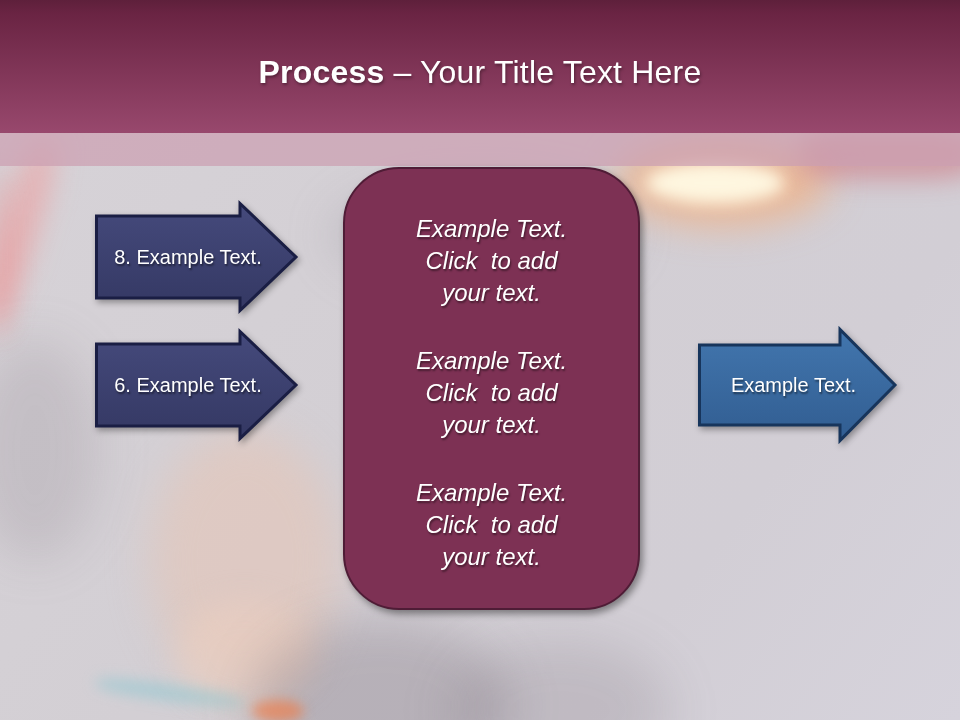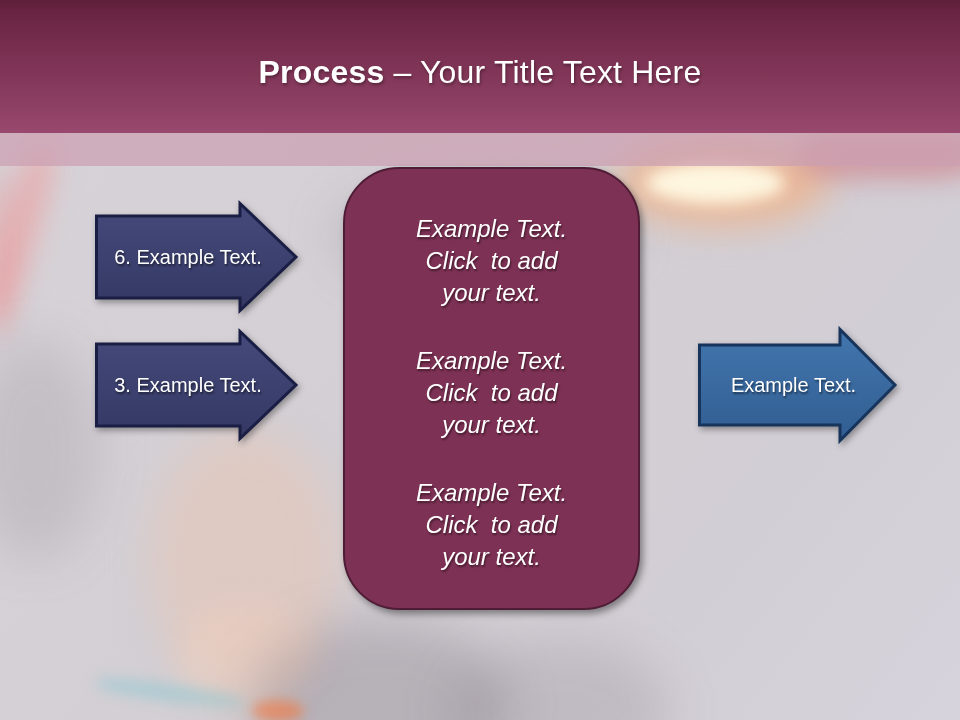--- a/index.html
+++ b/index.html
@@ -95,28 +95,28 @@
           <stop offset="0" stop-color="#454a7c"></stop>
             <stop offset="1" stop-color="#343863"></stop>
         </linearGradient>
         <linearGradient id="blueGrad" x1="0" y1="0" x2="0" y2="1">
           <stop offset="0" stop-color="#4276ae"></stop>
             <stop offset="1" stop-color="#315d91"></stop>
         </linearGradient>
       </defs>
       <polygon points="1.5,14 145,14 145,1.5 201,55 145,108.5 145,96 1.5,96" fill="url(#navyGrad)" stroke="#1a1e44" stroke-width="3"></polygon>
     </svg>
-    <div class="arrow-label">6. Example Text.</div>
+    <div class="arrow-label">8. Example Text.</div>
   </div>
 
   <div class="arrow a2">
     <svg viewBox="0 0 203 110">
       <polygon points="1.5,14 145,14 145,1.5 201,55 145,108.5 145,96 1.5,96" fill="url(#navyGrad)" stroke="#1a1e44" stroke-width="3"></polygon>
     </svg>
-    <div class="arrow-label">3. Example Text.</div>
+    <div class="arrow-label">6. Example Text.</div>
   </div>
 
 
   <div class="detail-box">
     <p>Example Text.
 Click  to add
 your text.</p>
     <p>Example Text.
 Click  to add
 your text.</p>

